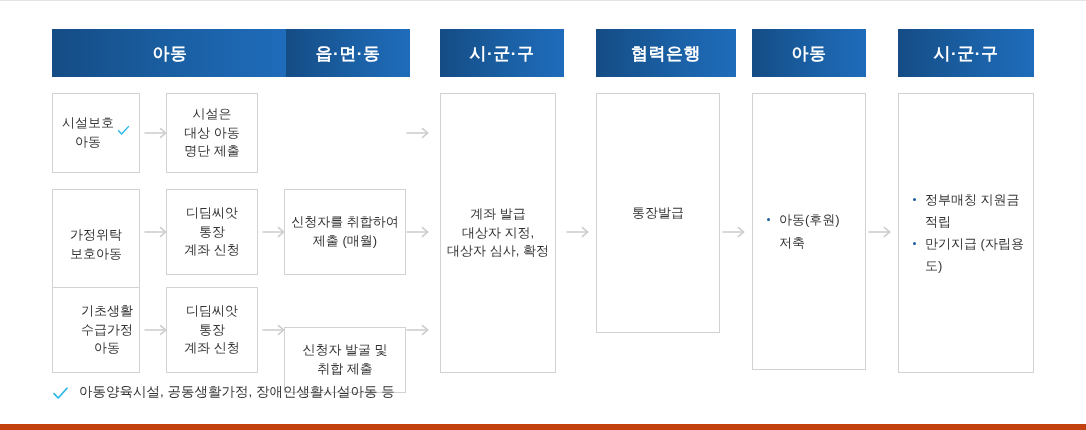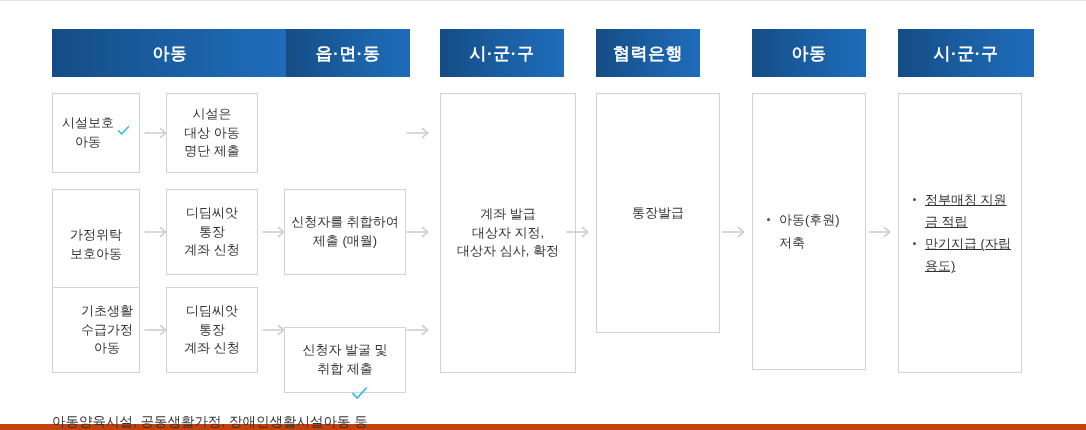--- a/index.html
+++ b/index.html
@@ -127,39 +127,38 @@
     vertical-align: middle;
     margin-left: 3px;
   }
 
   
   .footnote {
     position: absolute;
     left: 52px;
     top: 384px;
     display: flex;
-    align-items: flex-end;
+    align-items: flex-start;
     gap: 10px;
     font-size: 13.5px;
     color: #333333;
     white-space: nowrap;
-    flex-direction: column;
   }
   .footnote .fn-text { line-height: 1; }
 </style>
 </head>
 <body>
 
 <div class="flow-wrap">
 
   <div class="header-row">
     <div class="col-header" style="left:52px;  width:236px;">아동</div>
     <div class="col-header" style="left:286px; width:124px;">읍·면·동</div>
     <div class="col-header" style="left:440px; width:124px;">시·군·구</div>
-    <div class="col-header" style="left:596px; width:104px;">협력은행</div>
+    <div class="col-header" style="left:596px; width:140px;">협력은행</div>
     <div class="col-header" style="left:752px; width:114px;">아동</div>
     <div class="col-header" style="left:898px; width:136px;">시·군·구</div>
   </div>
 
   <div class="body-area">
 
     <div class="node" style="left:52px; top:4px; width:88px; height:80px;">
       <span class="node-text">시설보호
 아동</span>
         <span class="inline-check"><svg width="13" height="13" viewBox="0 0 13 13">
@@ -255,21 +254,21 @@
 취합 제출</span>
     </div>
 
     <div class="arrow" style="left:406px; top:231px;">
       <svg width="26" height="14" viewBox="0 0 26 14">
           <path d="M1 7 H21" stroke="#cccccc" stroke-width="1.6" fill="none" stroke-linecap="round"></path>
           <path d="M16.5 2.6 L21.8 7 L16.5 11.4" stroke="#cccccc" stroke-width="1.6" fill="none" stroke-linecap="round" stroke-linejoin="round"></path>
         </svg>
     </div>
 
-    <div class="node tall" style="left:440px; top:4px; width:136px; height:280px;">
+    <div class="node tall" style="left:440px; top:4px; width:116px; height:280px;">
       <span class="node-text">계좌 발급
 대상자 지정,
 대상자 심사, 확정</span>
     </div>
 
     <div class="arrow" style="left:566px; top:133px;">
       <svg width="26" height="14" viewBox="0 0 26 14">
           <path d="M1 7 H21" stroke="#cccccc" stroke-width="1.6" fill="none" stroke-linecap="round"></path>
           <path d="M16.5 2.6 L21.8 7 L16.5 11.4" stroke="#cccccc" stroke-width="1.6" fill="none" stroke-linecap="round" stroke-linejoin="round"></path>
         </svg>
@@ -293,21 +292,21 @@
       </ul>
     </div>
 
     <div class="arrow" style="left:868px; top:133px;">
       <svg width="26" height="14" viewBox="0 0 26 14">
           <path d="M1 7 H21" stroke="#cccccc" stroke-width="1.6" fill="none" stroke-linecap="round"></path>
           <path d="M16.5 2.6 L21.8 7 L16.5 11.4" stroke="#cccccc" stroke-width="1.6" fill="none" stroke-linecap="round" stroke-linejoin="round"></path>
         </svg>
     </div>
 
-    <div class="node tall bullets" style="left:898px; top:4px; width:124px; height:280px;text-decoration:underline;">
+    <div class="node tall bullets" style="left:898px; top:4px; width:136px; height:280px;">
       <ul class="bullet-list">
         <li>정부매칭 지원금 적립</li>
         <li>만기지급 (자립용도)</li>
       </ul>
     </div>
 
   </div>
 
   <div class="footnote">
     <span><svg width="17" height="17" viewBox="0 0 17 17">

